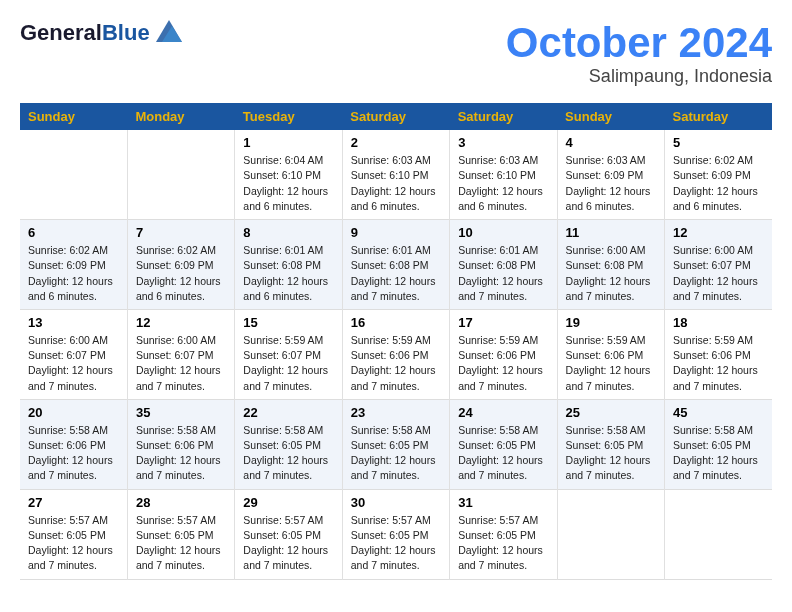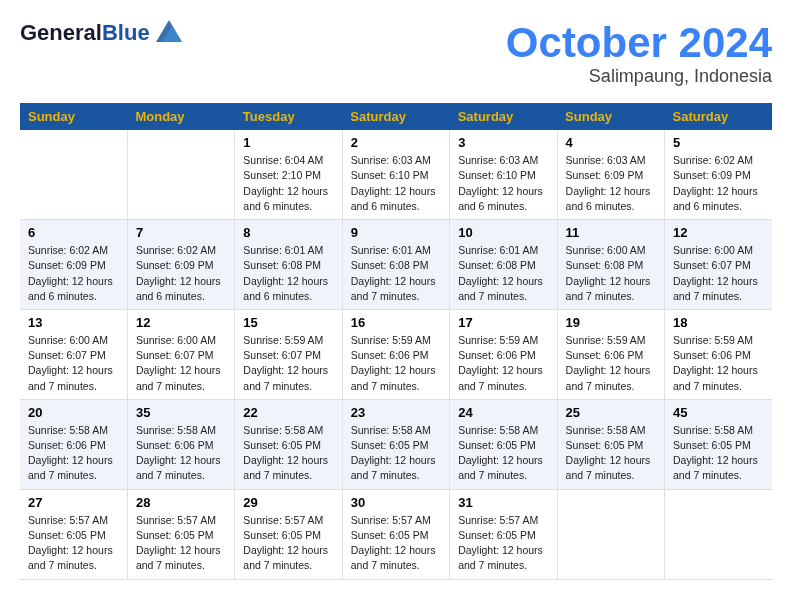--- a/index.html
+++ b/index.html
@@ -116,21 +116,21 @@
         <th>Saturday</th>
       </tr>
   </thead>
   <tbody id="calendar-body">
   <tr class="week-row-odd">
         <td class="empty-cell"></td>
         <td class="empty-cell"></td>
         <td>
           <span class="day-num">1</span>
           <div class="day-info" style="white-space: pre-line;">Sunrise: 6:04 AM
-Sunset: 2:10 PM
+Sunset: 6:10 PM
 Daylight: 12 hours and 6 minutes.</div>
         </td>
         <td>
           <span class="day-num">2</span>
           <div class="day-info" style="white-space: pre-line;">Sunrise: 6:03 AM
 Sunset: 6:10 PM
 Daylight: 12 hours and 6 minutes.</div>
         </td>
         <td>
           <span class="day-num">3</span>

